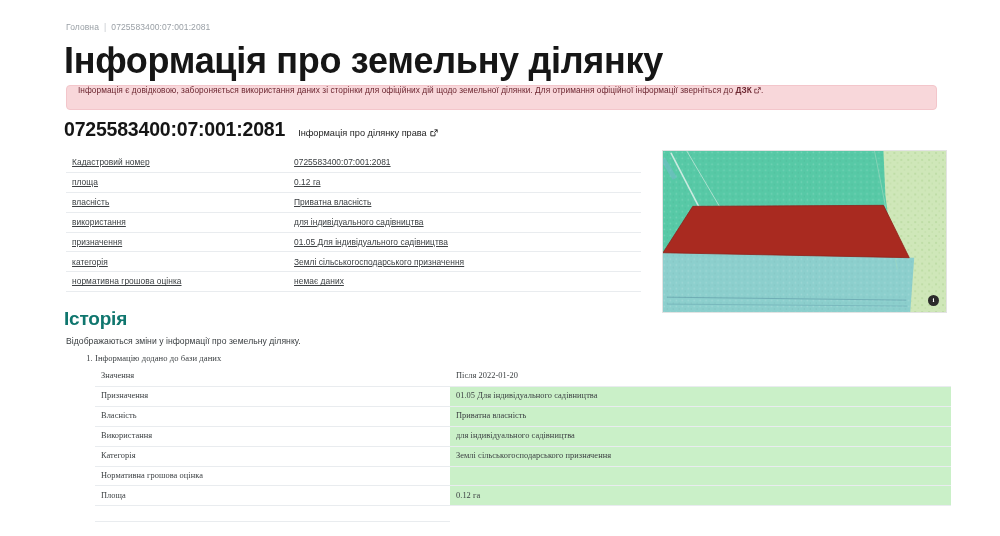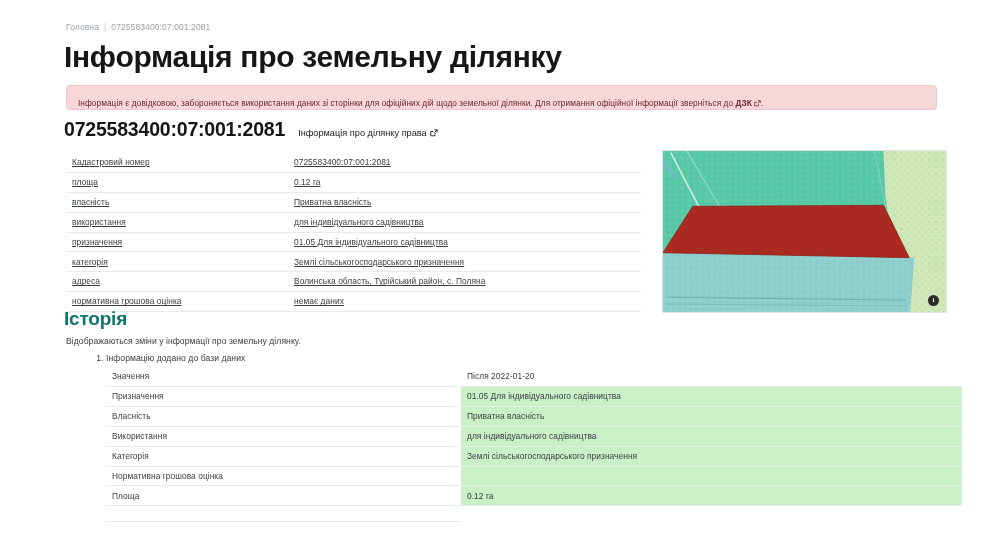--- a/index.html
+++ b/index.html
@@ -36,39 +36,39 @@
   .breadcrumb .crumb-link { color: #9aa0a6; text-decoration: none; }
   .breadcrumb .crumb-sep { margin: 0 5px; color: #c5c9cd; }
   .breadcrumb .crumb-current { color: #9aa0a6; }
 
   
   .page-title {
     position: absolute;
     left: 64px;
     top: 40px;
     margin: 0;
-    font-size: 30px;
+    font-size: 36px;
     font-weight: 700;
     letter-spacing: -0.3px;
     color: #161616;
     line-height: 1.15;
   }
 
   
   .alert {
     position: absolute;
     left: 66px;
     top: 85px;
     width: 871px;
     height: 25px;
     background: #f8d7da;
     border: 1px solid #f3c6cb;
     border-radius: 4px;
     display: flex;
-    align-items: flex-end;
+    align-items: flex-start;
     padding: 0 11px;
   }
   .alert-text {
     font-size: 8.3px;
     color: #6c2630;
     line-height: 1.2;
     letter-spacing: .05px;
     white-space: nowrap;
   }
   .alert-link {
@@ -176,26 +176,27 @@
   .hist-sub {
     position: absolute;
     left: 66px;
     top: 336px;
     font-size: 8.6px;
     color: #3c4043;
     letter-spacing: .05px;
   }
   .hist-list {
     position: absolute;
-    left: 82px;
+    left: 71px;
     top: 353px;
     width: 880px;
     margin: 0;
     padding: 0 0 0 24px;
     list-style: decimal;
+    font-family: Liberation Serif, serif;
   }
   .hist-list > li {
     font-size: 8.6px;
     color: #3c4043;
     letter-spacing: .05px;
     line-height: 1.3;
   }
   .hist-table {
     margin-top: 3px;
     width: 856px;
@@ -264,24 +265,20 @@
           <td class="k">використання</td>
           <td class="v">для індивідуального садівництва</td>
         </tr>
         <tr>
           <td class="k">призначення</td>
           <td class="v">01.05 Для індивідуального садівництва</td>
         </tr>
         <tr>
           <td class="k">категорія</td>
           <td class="v">Землі сільськогосподарського призначення</td>
-        </tr>
-        <tr>
-          <td class="k">адреса</td>
-          <td class="v">Волинська область, Турійський район, с. Поляна</td>
         </tr>
         <tr>
           <td class="k">нормативна грошова оцінка</td>
           <td class="v">немає даних</td>
         </tr>
       </tbody>
   </table>
 
   <div class="map-card">
     <svg class="map-svg" viewBox="0 0 285 163" preserveAspectRatio="none">

